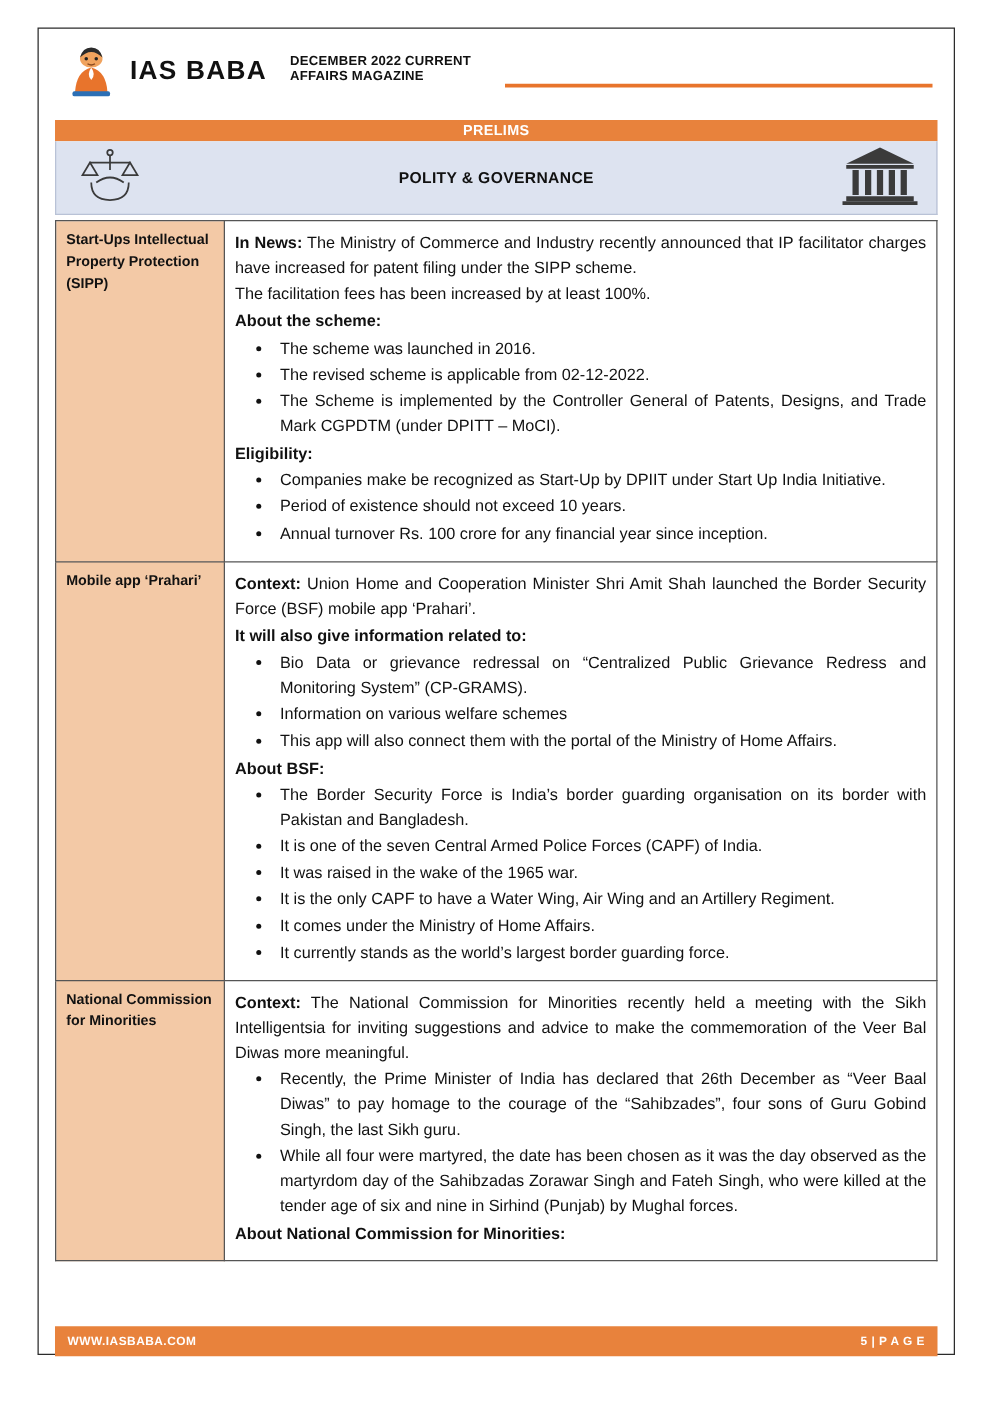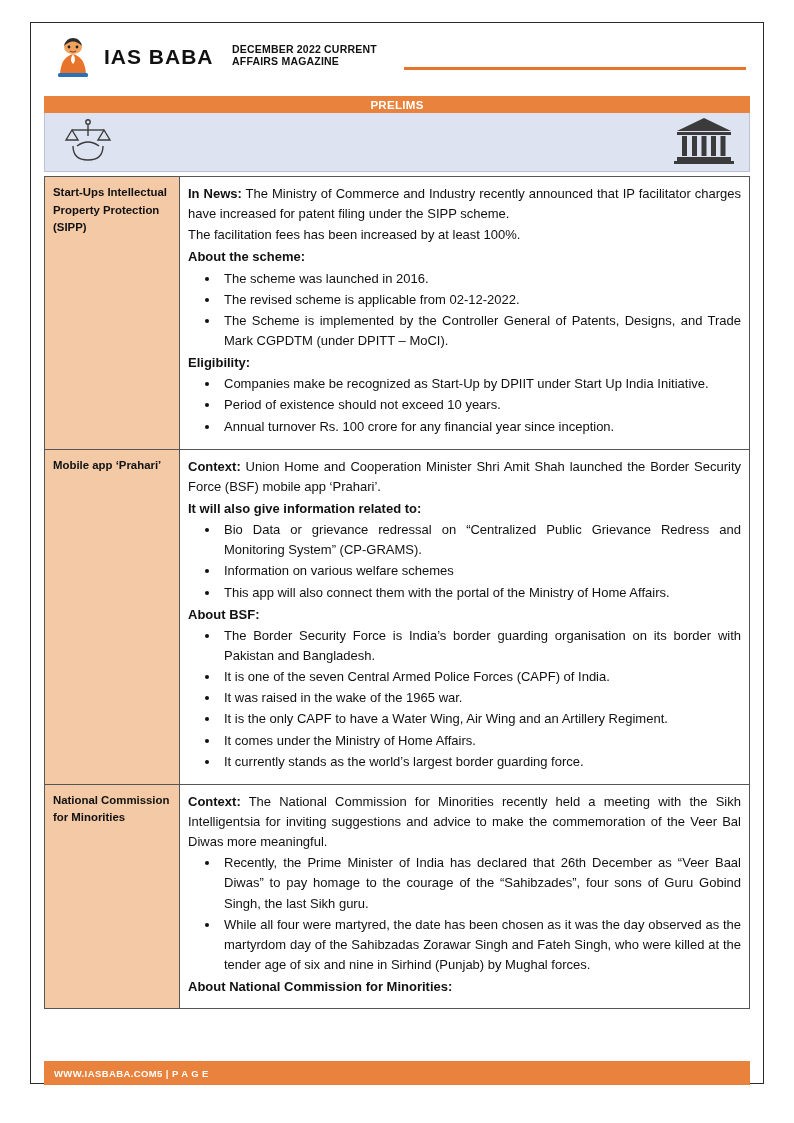--- a/index.html
+++ b/index.html
@@ -173,21 +173,21 @@
   
   .footer {
     position: absolute;
     left: 44px;
     right: 44px;
     bottom: 38px;
     height: 21px;
     background: #e8823c;
     display: flex;
     align-items: center;
-    justify-content: flex-start;
+    justify-content: space-between;
     padding: 12px 10px;
     color: #ffffff;
     font-size: 9.5px;
     font-weight: bold;
     letter-spacing: 0.4px;
     box-sizing: border-box;
   }
 </style>
 </head>
 <body>
@@ -228,20 +228,21 @@
           <path d="M29 8 v12"></path>
           <path d="M13 14 h32"></path>
           <path d="M13 14 l-6 10 h12 z"></path>
           <path d="M45 14 l-6 10 h12 z"></path>
           <path d="M18 30 q11 -8 22 0"></path>
           <path d="M14 30 q0 14 15 14 q15 0 15 -14"></path>
           <circle cx="29" cy="6" r="2.2"></circle>
         </g>
       </svg>
     </span>
+    <div class="subject-title">POLITY &amp; GOVERNANCE</div>
     <span class="icon-right">
       <svg width="62" height="50" viewBox="0 0 62 50" xmlns="http://www.w3.org/2000/svg">
         <g fill="#3b3b3b">
           <polygon points="31,3 58,16 4,16"></polygon>
           <rect x="4" y="17" width="54" height="3"></rect>
           <rect x="9" y="21" width="5" height="20"></rect>
           <rect x="19" y="21" width="5" height="20"></rect>
           <rect x="28.5" y="21" width="5" height="20"></rect>
           <rect x="38" y="21" width="5" height="20"></rect>
           <rect x="47.5" y="21" width="5" height="20"></rect>

